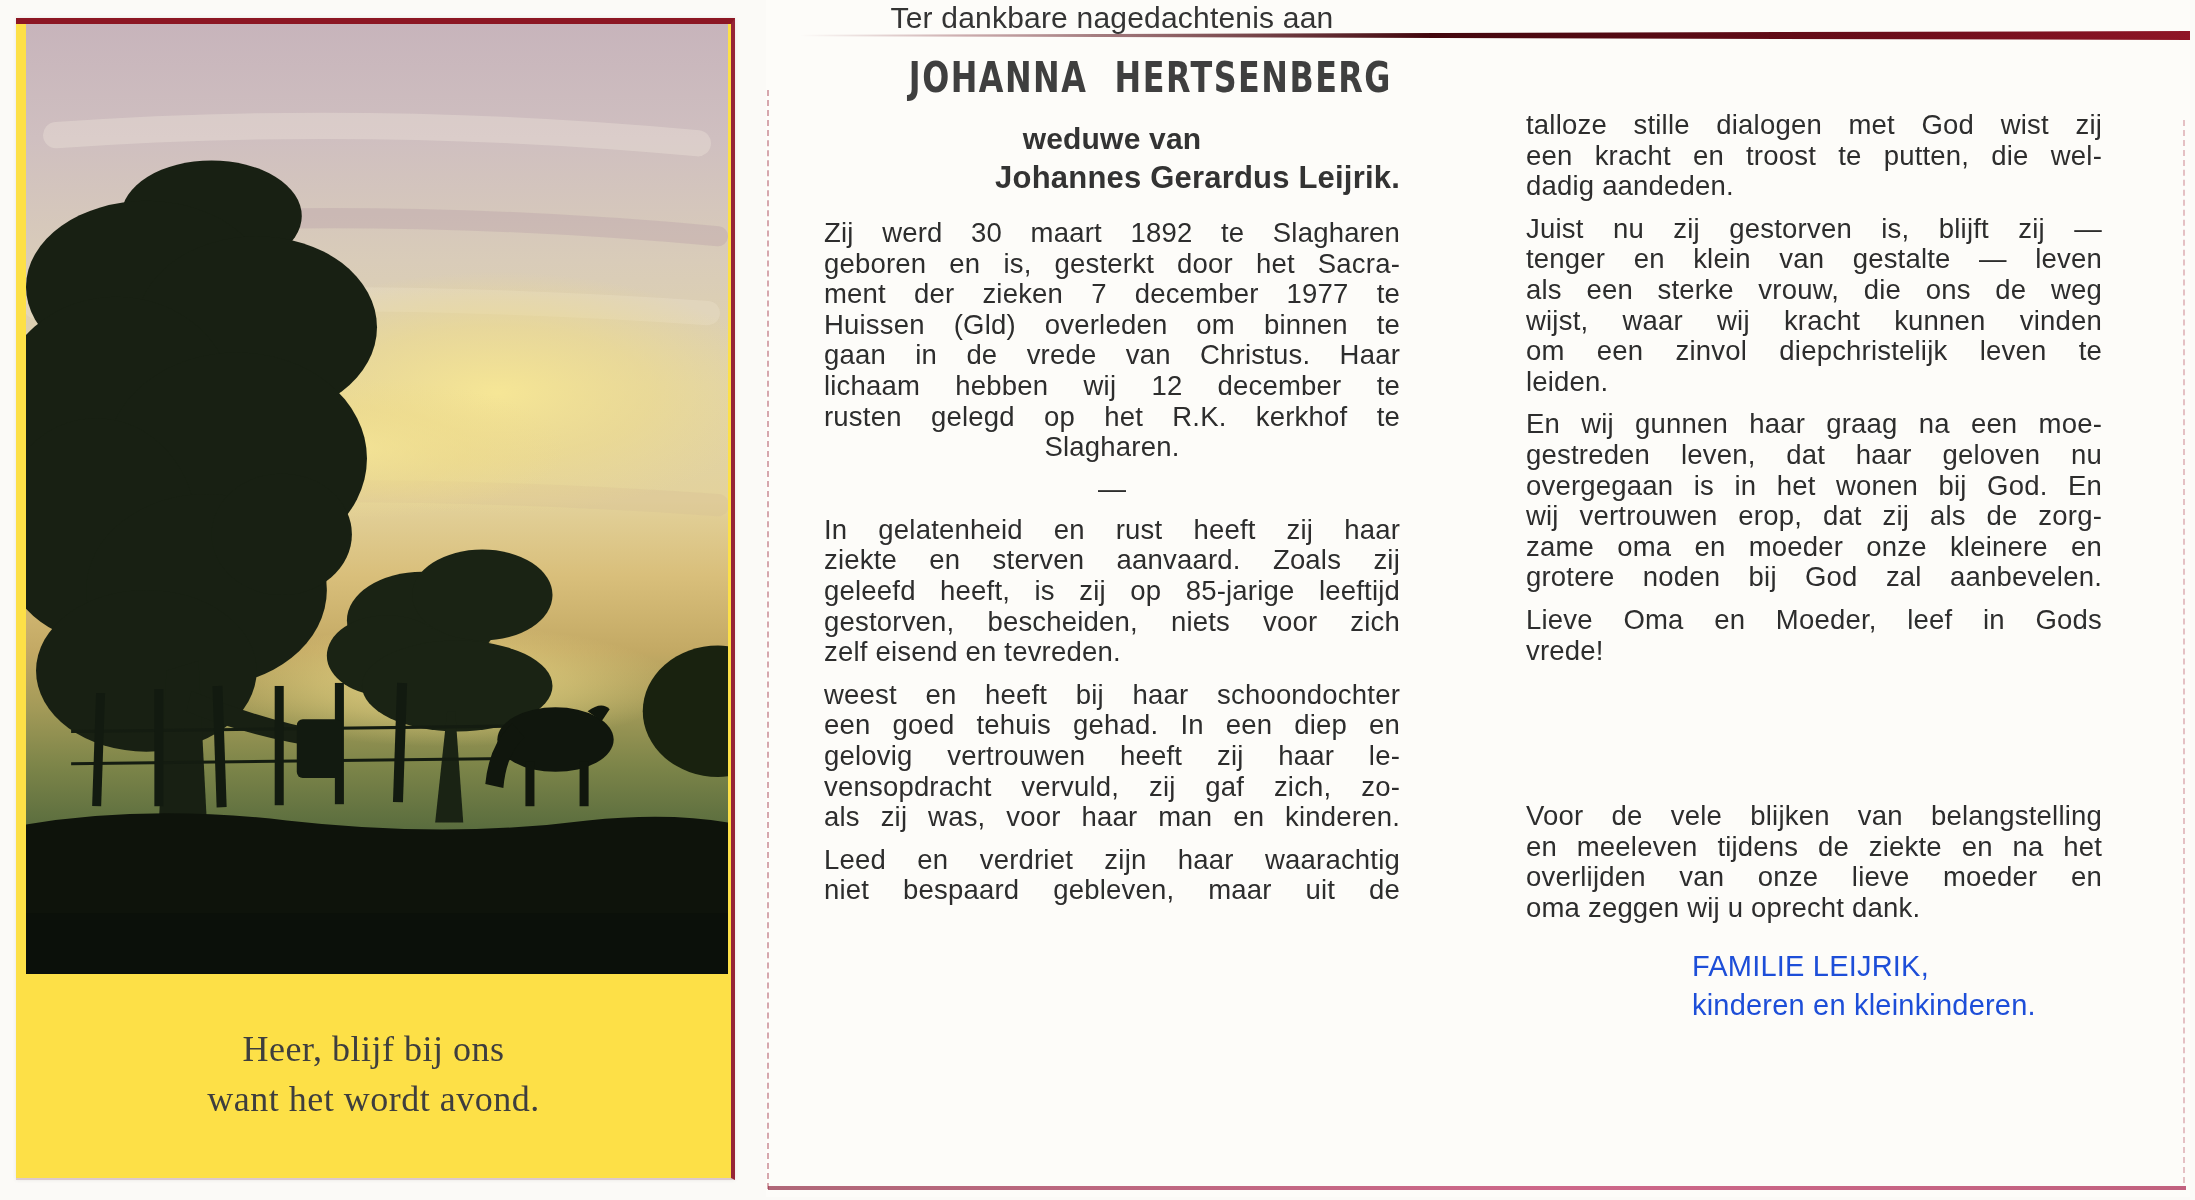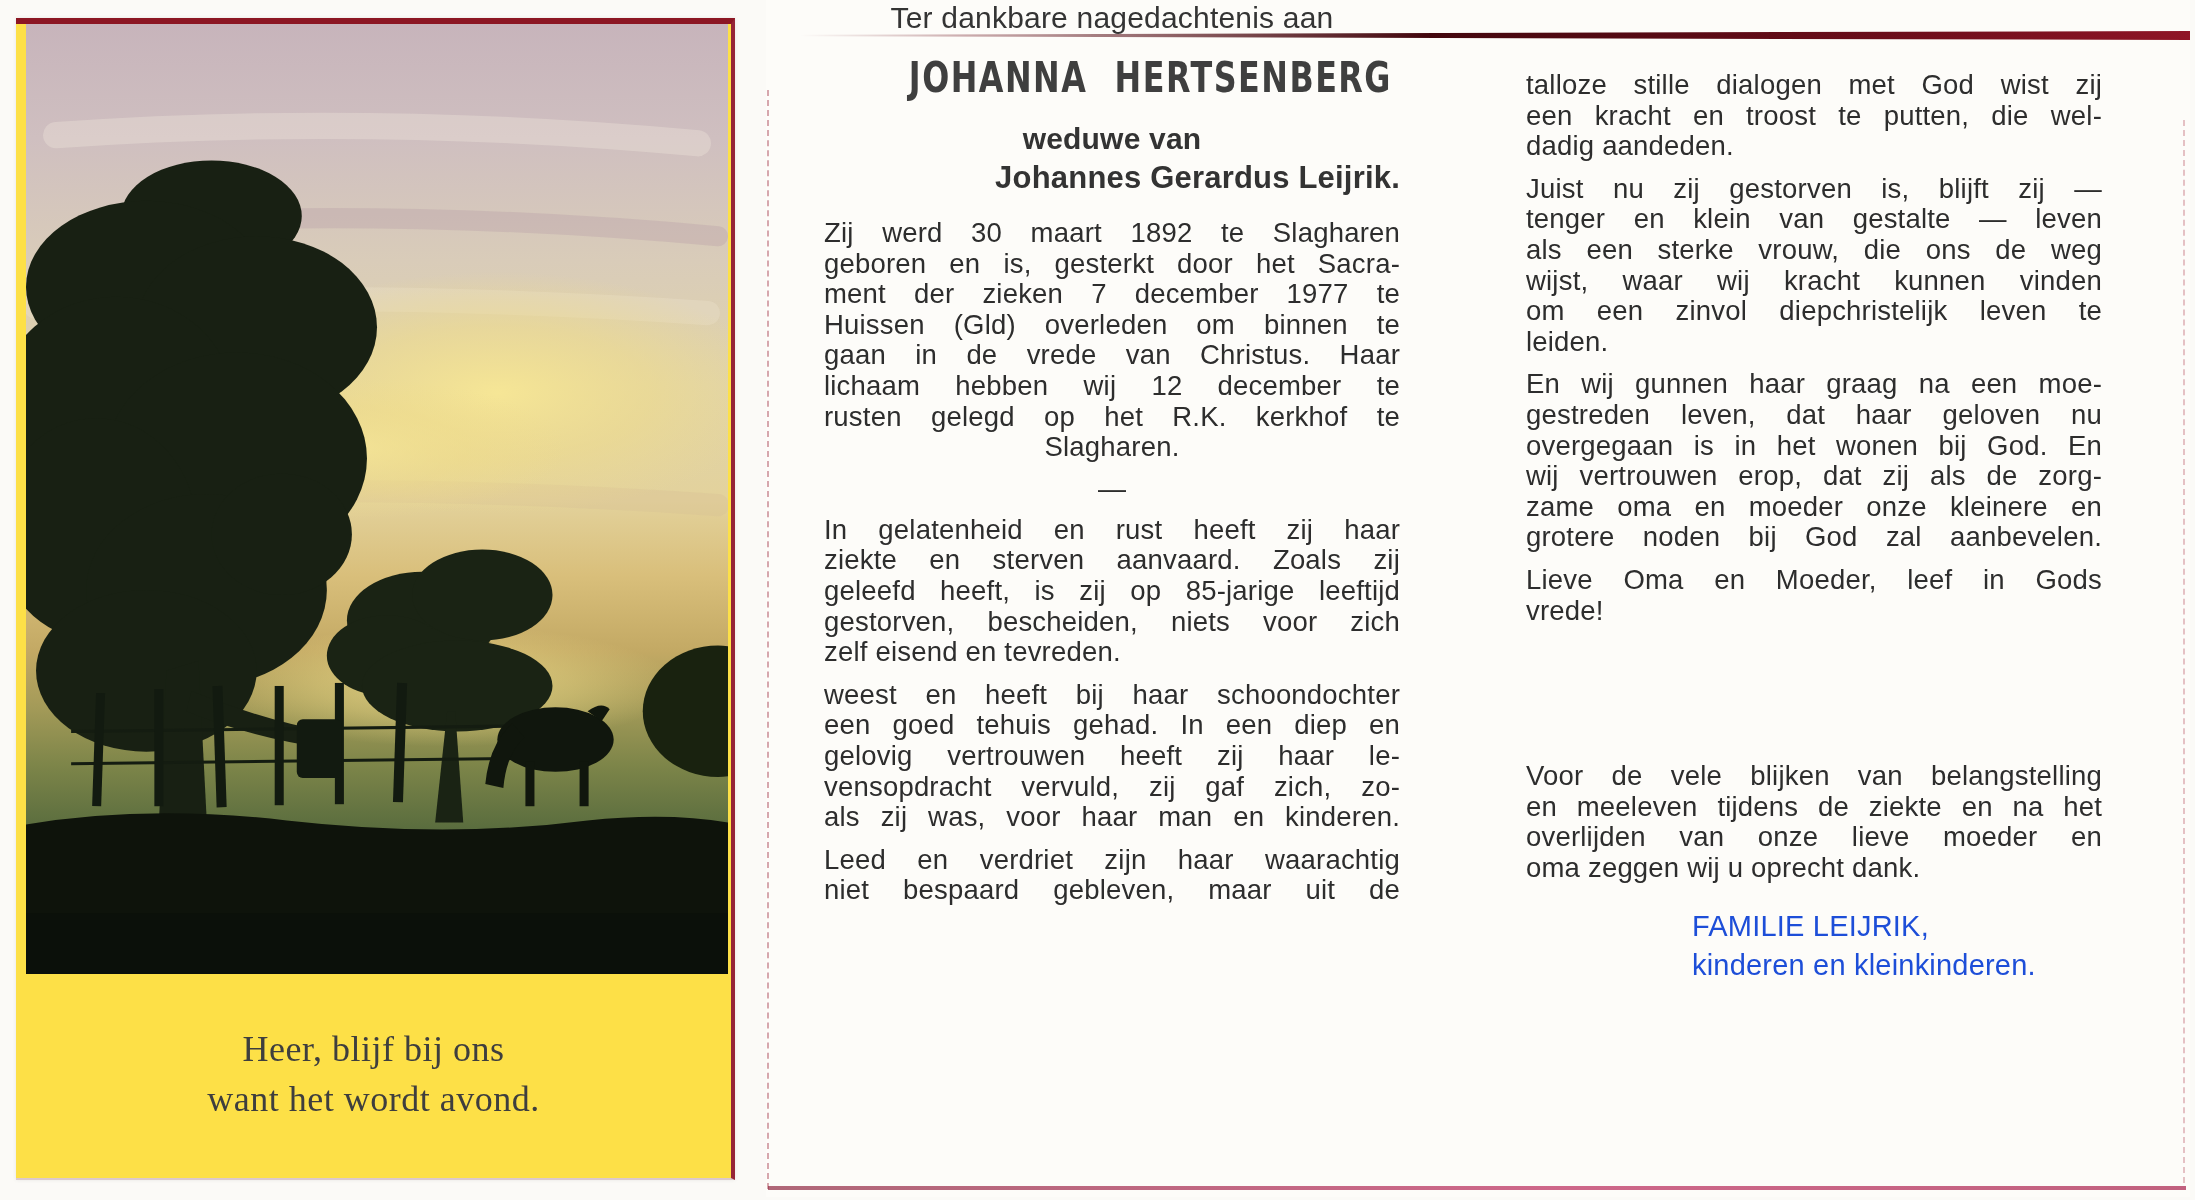--- a/index.html
+++ b/index.html
@@ -49,21 +49,21 @@
   }
   .page-right-edge{
     position:absolute;right:5px;top:120px;bottom:14px;width:0;
     border-right:2px dashed rgba(170,40,60,.28);
   }
   .col{
     position:absolute;top:0;width:576px;
     font-size:27.5px;line-height:30.6px;color:#2d2d2d;letter-spacing:.2px;
   }
   .col1{left:58px;}
-  .col2{left:760px;padding-top:70px;}
+  .col2{left:760px;padding-top:110px;}
   .intro-line{text-align:center;font-size:30px;line-height:36px;color:#343434;margin-bottom:14px;}
   .name-line{text-align:center;margin-bottom:16px;height:55px;}
   .name-line span{
     display:inline-block;
     font-family:"DejaVu Sans",sans-serif;font-weight:bold;
     font-size:43px;line-height:55px;letter-spacing:2px;word-spacing:20px;
     color:#3f3f3f;transform:scaleX(.74);transform-origin:center;
     white-space:nowrap;
   }
   .widow-line{text-align:center;font-weight:bold;font-size:30px;line-height:35px;margin-bottom:4px;color:#333;}

